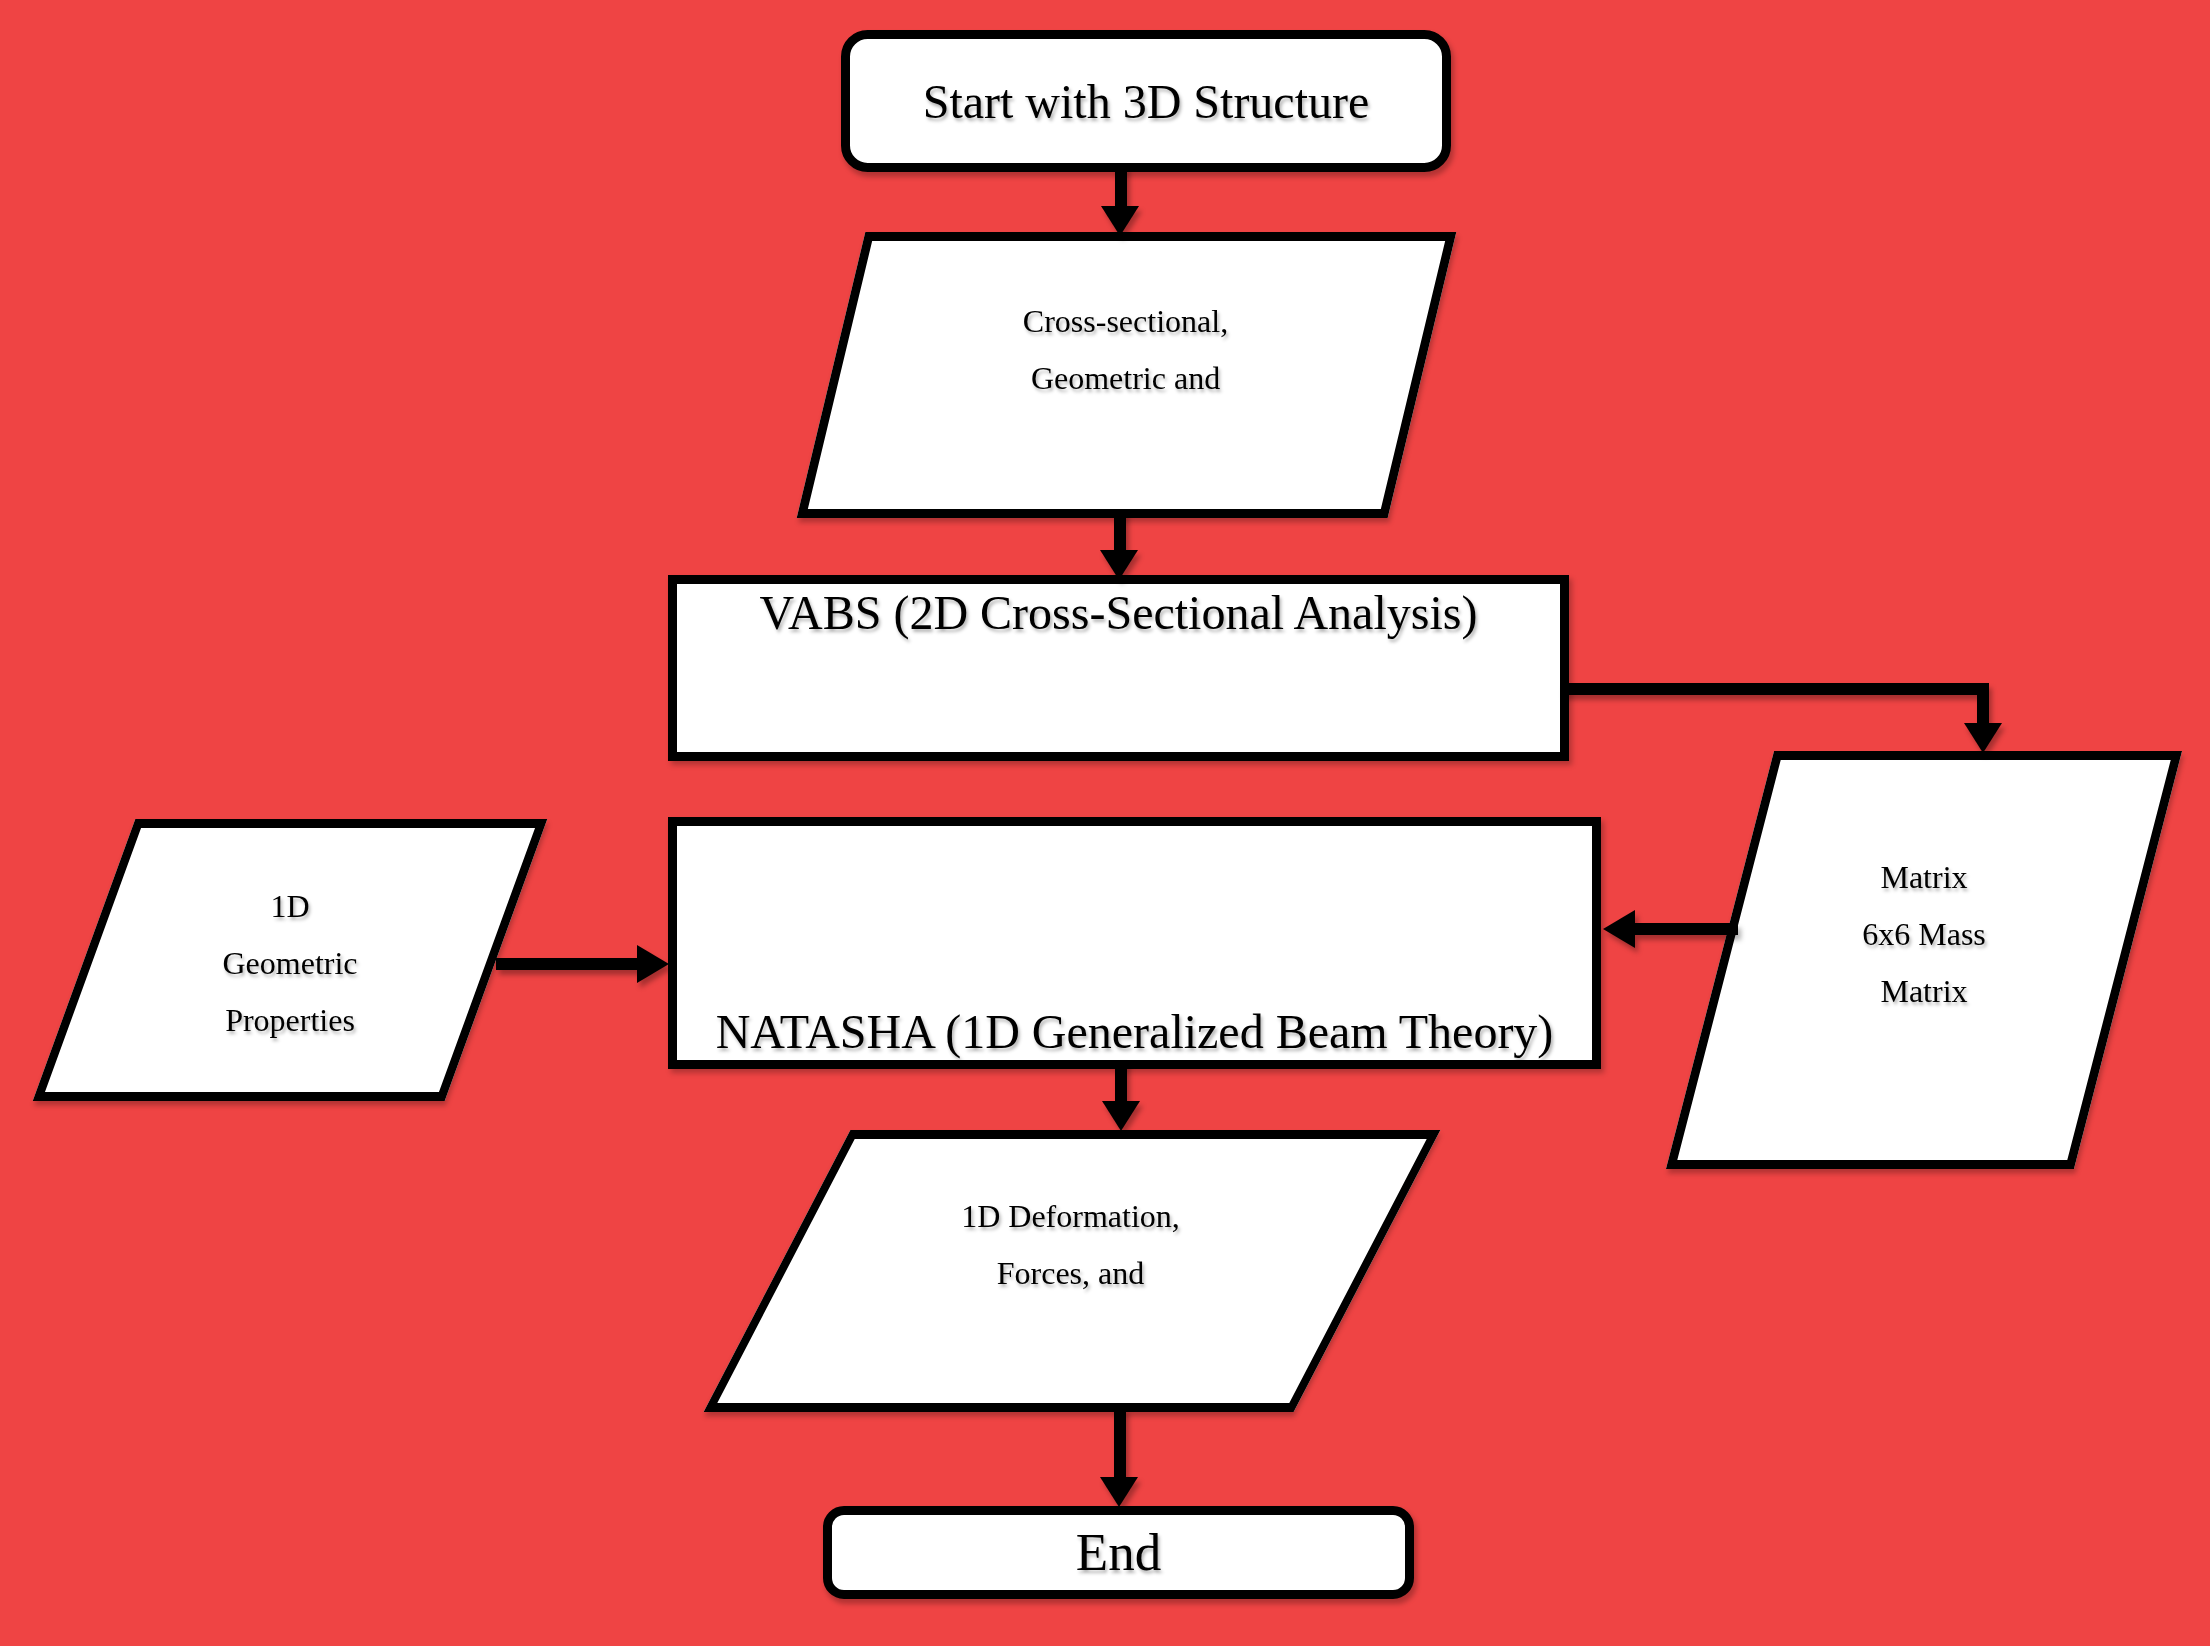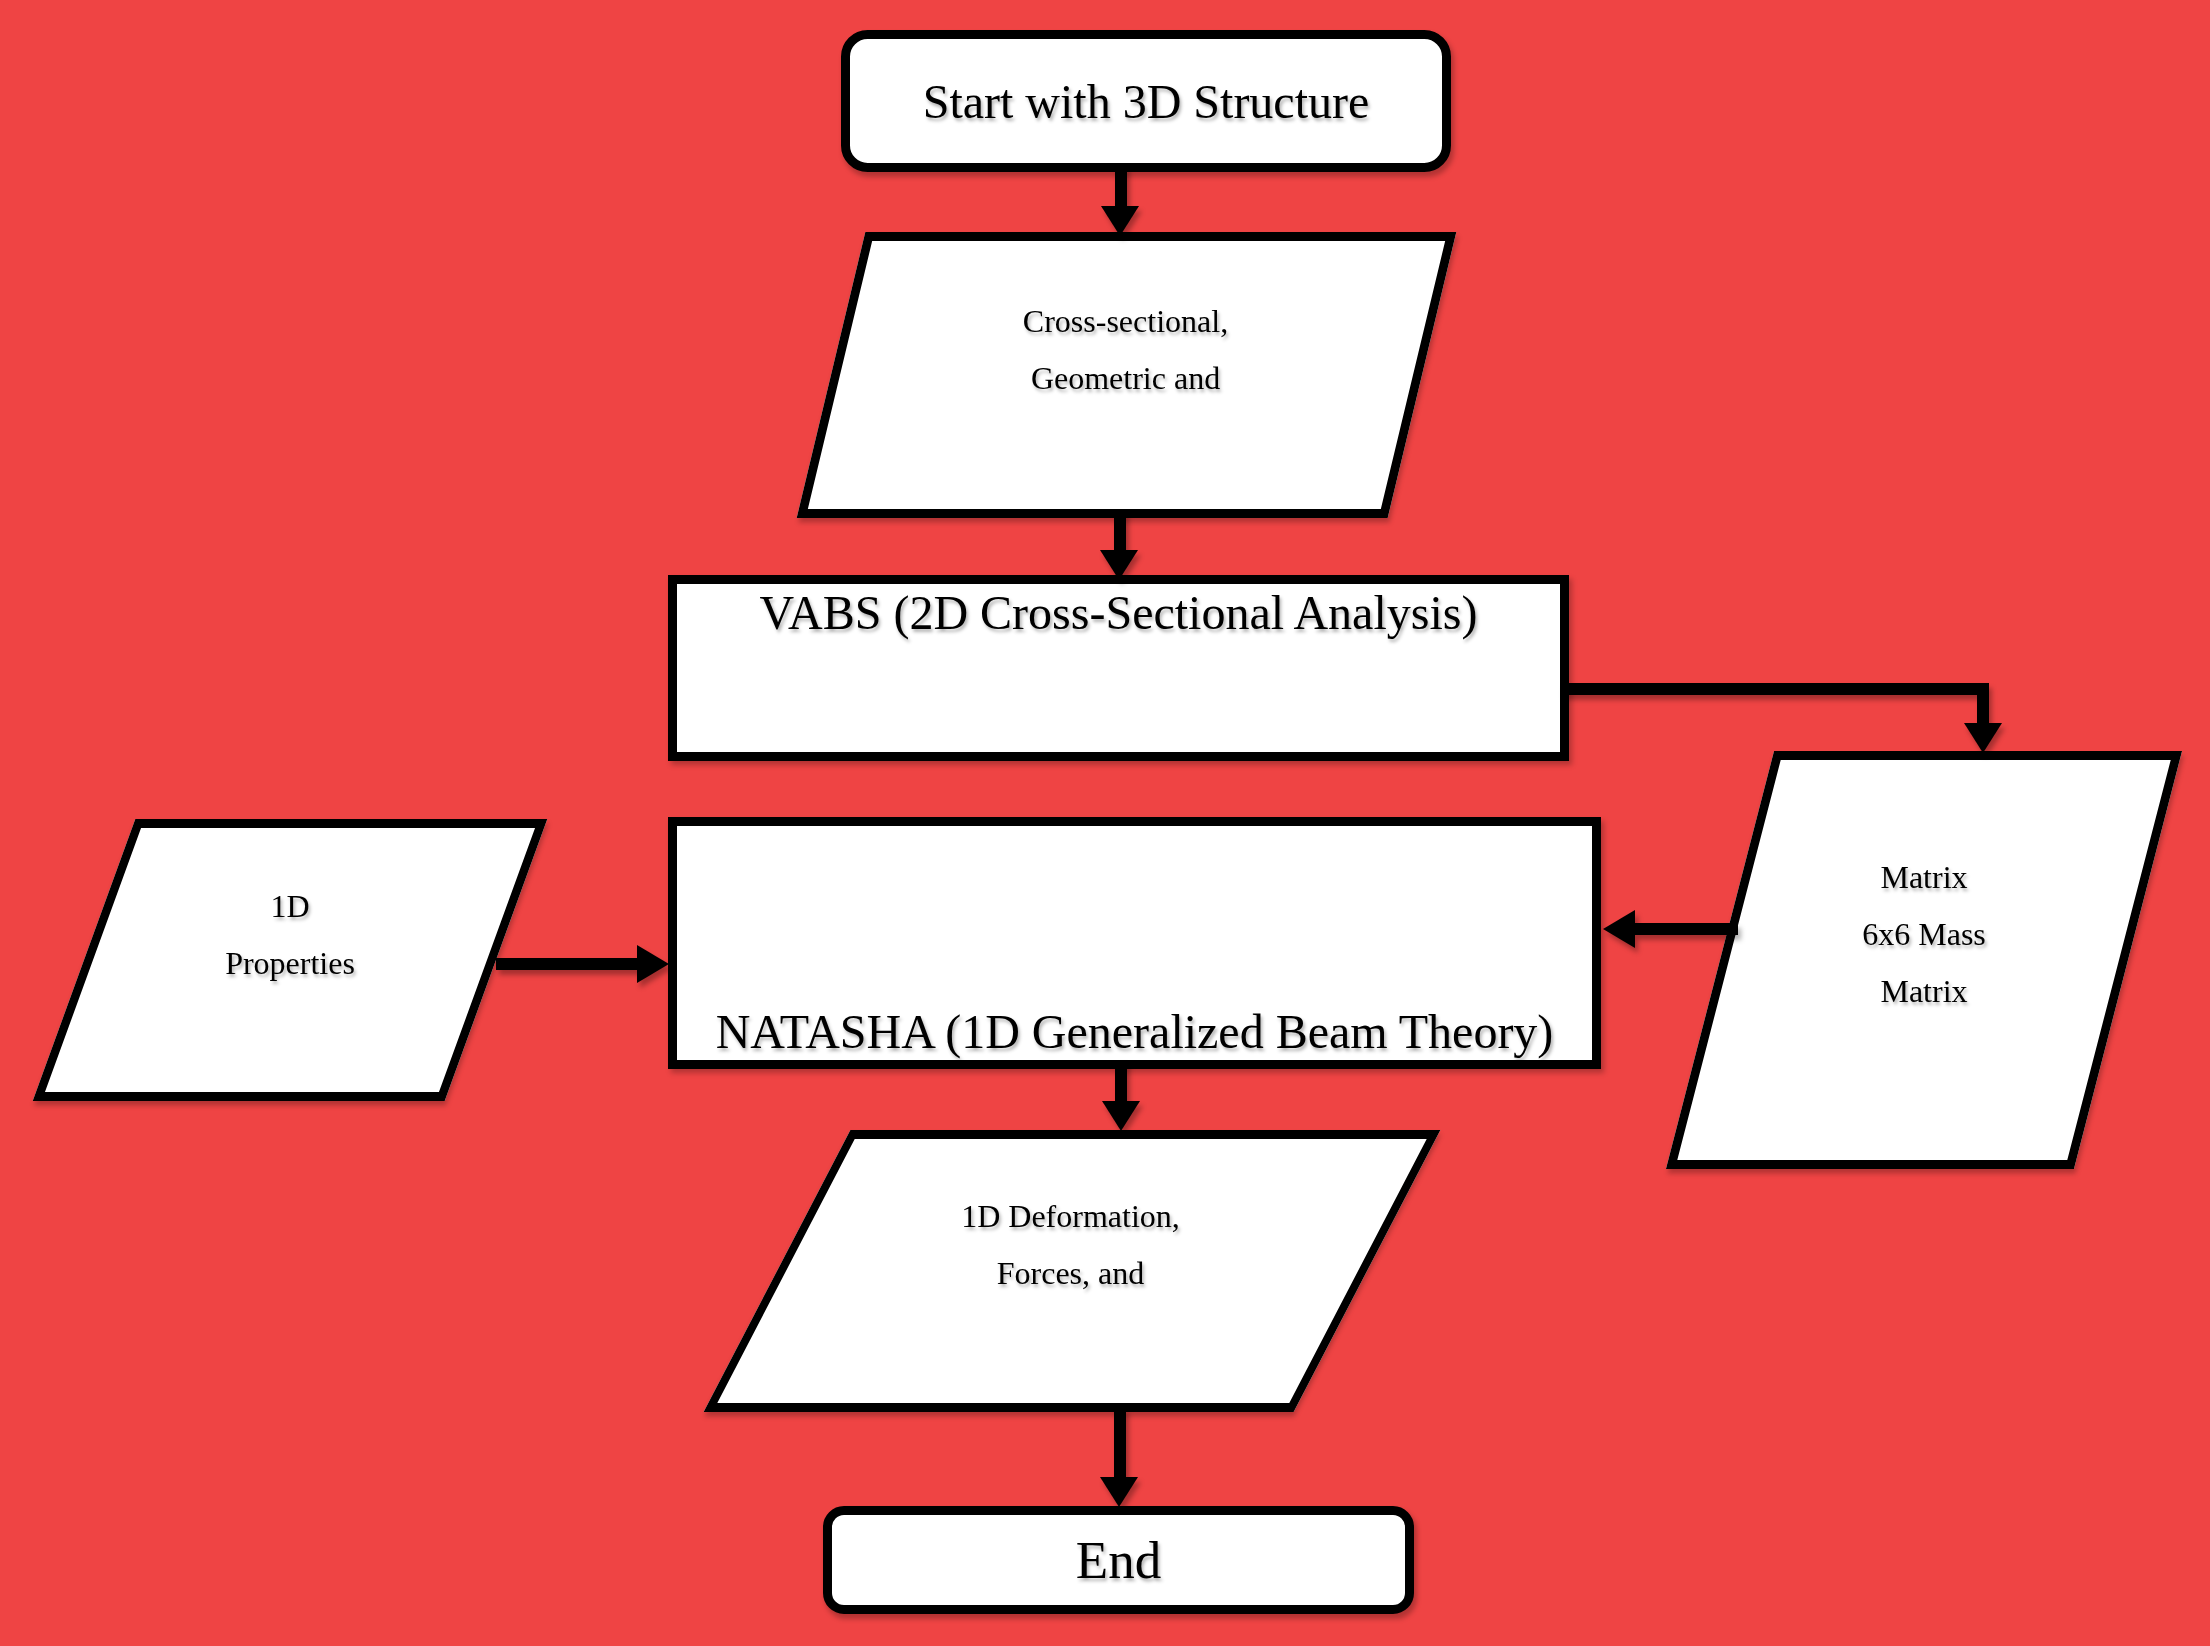--- a/index.html
+++ b/index.html
@@ -49,37 +49,38 @@
     <span class="node-text">VABS (2D Cross-Sectional Analysis)</span>
   </div>
 
   <div class="shape process top-align" style="left:668px;top:817px;width:933px;height:252px;padding-top:59px;">
     <span class="node-text">NATASHA (1D Generalized Beam Theory)</span>
   </div>
 
   <div class="shape para" style="left:84px;top:819px;width:412px;height:282px;transform:skewX(-20deg);"></div>
   <div class="label" style="left:95px;top:878px;width:390px;">
     <span class="ln">1D</span>
+    <span class="ln">Geometric</span>
     <span class="ln">Properties</span>
   </div>
 
   <div class="shape para" style="left:1720px;top:751px;width:408px;height:418px;transform:skewX(-14.5deg);"></div>
   <div class="label" style="left:1729px;top:849px;width:390px;">
     <span class="ln">Matrix</span>
     <span class="ln">6x6 Mass</span>
     <span class="ln">Matrix</span>
   </div>
 
   <div class="shape para" style="left:777px;top:1130px;width:590px;height:282px;transform:skewX(-27.5deg);"></div>
   <div class="label" style="left:787px;top:1188px;width:567px;">
     <span class="ln">1D Deformation,</span>
     <span class="ln">Forces, and</span>
   </div>
 
-  <div class="shape terminator" style="left:823px;top:1506px;width:591px;height:108px;border-radius:21px;">
+  <div class="shape terminator" style="left:823px;top:1506px;width:591px;height:93px;border-radius:21px;">
     <span class="node-text end-text">End</span>
   </div>
 
   <div class="arrow">
     <div class="aline" style="left:1115px;top:165px;width:11.5px;height:43px;"></div>
     <div class="ahead down" style="left:1101px;top:206px;"></div>
   </div>
 
   <div class="arrow">
     <div class="aline" style="left:1114px;top:511px;width:11.5px;height:41px;"></div>

